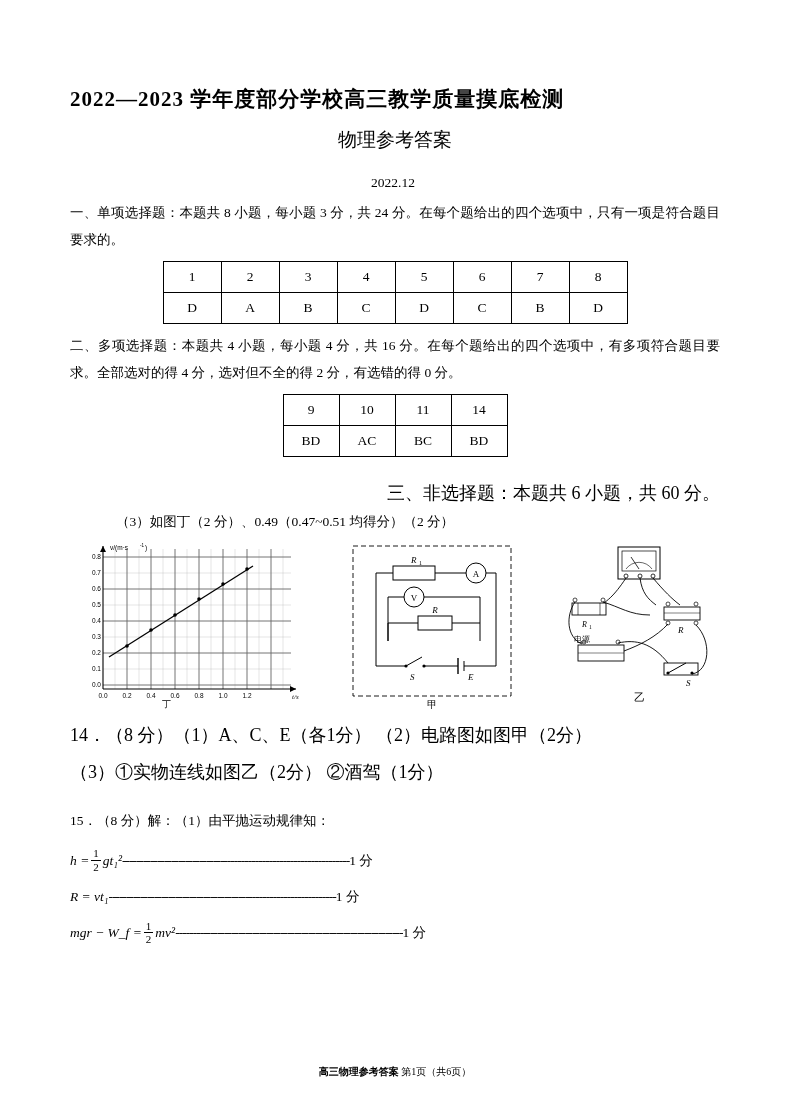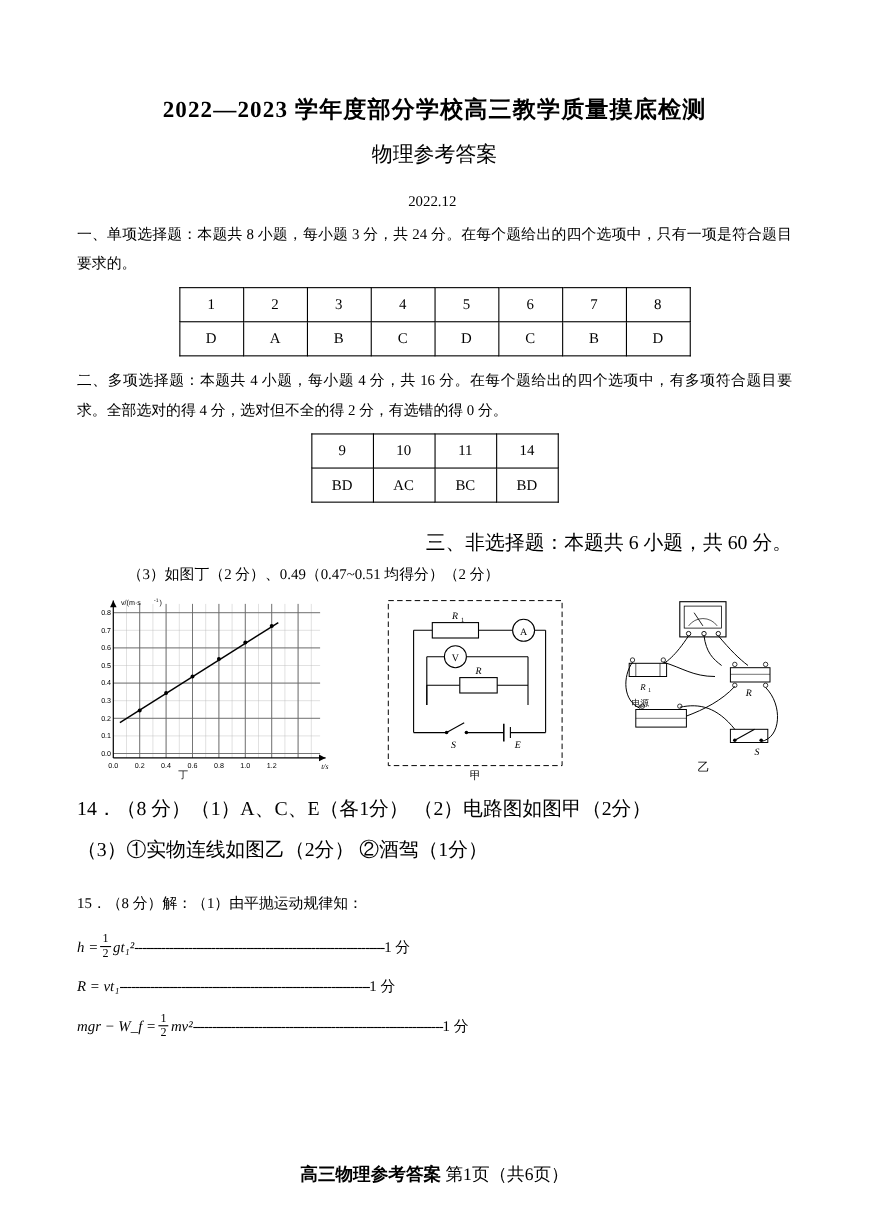--- a/index.html
+++ b/index.html
@@ -11,21 +11,21 @@
     position:relative;
     overflow:hidden;
   }
   .page{
     position:absolute;
     left:0;top:0;width:790px;height:1119px;
     box-sizing:border-box;
     padding:60px 70px 0 70px;
   }
   .title{
-    text-align:center;
+    text-align:left;
     font-size:21px;
     font-weight:bold;
     letter-spacing:1px;
     margin-top:25px;
   }
   .subtitle{
     text-align:center;
     font-size:19px;
     font-weight:normal;
     margin-top:14px;
@@ -101,21 +101,21 @@
     line-height:1.15;
     margin:0 2px;
   }
   .frac .num{border-bottom:1px solid #000;padding:0 2px;display:block;}
   .frac .den{padding:0 2px;display:block;}
   .ital{font-style:italic;}
   .footer{
     position:absolute;
     left:0;right:0;bottom:40px;
     text-align:center;
-    font-size:16px;
+    font-size:10px;
     font-weight:bold;
   }
   .footer .pg{font-weight:normal;}
   svg{display:block;}
 </style>
 </head>
 <body>
 
 <div class="page">
 

